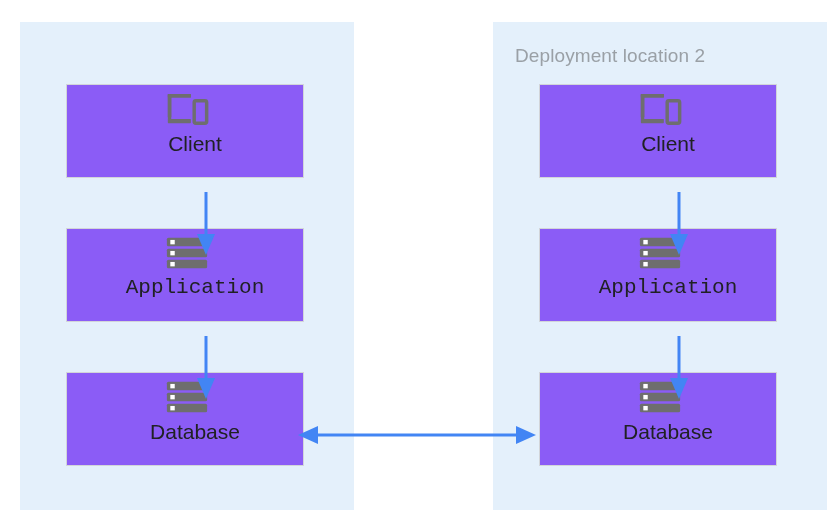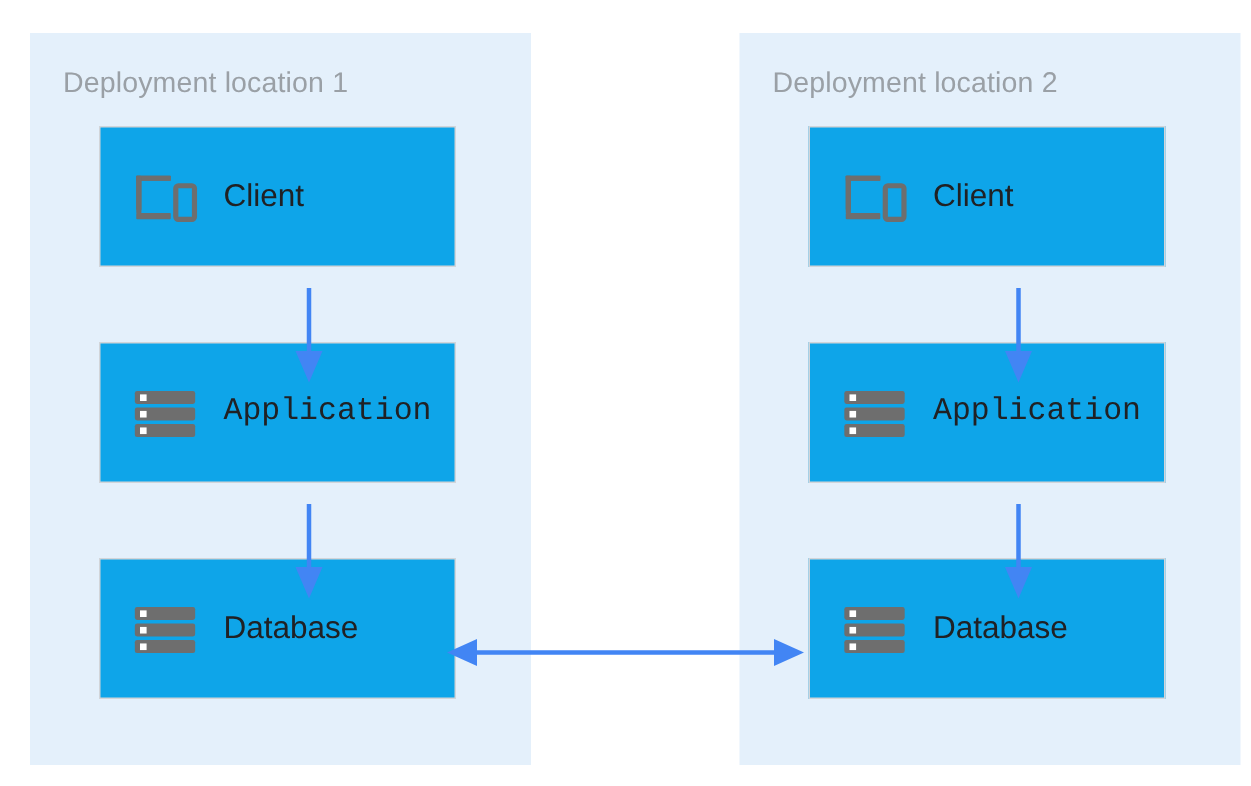--- a/index.html
+++ b/index.html
@@ -40,25 +40,25 @@
     color: #9aa0a6;
     letter-spacing: 0.1px;
     white-space: nowrap;
   }
 
   
   .node {
     position: absolute;
     width: 238px;
     height: 94px;
-    background: #0ea5e9;
+    background: #8b5cf6;
     border: 1px solid #d2d5d9;
     box-sizing: border-box;
     display: flex;
-    flex-direction: row;
+    flex-direction: column;
     align-items: center;
     padding-left: 20px;
   }
   .node.client      { top: 62px; }
   .node.application { top: 206px; font-family: Liberation Mono, monospace; }
   .node.database    { top: 350px; padding-left: 20px; }
   .node { left: 46px; }
 
   .node-icon {
     width: 46px;
@@ -94,21 +94,20 @@
     width: 242px;
     height: 34px;
   }
 </style>
 </head>
 <body>
 
 <div id="diagram">
 
   <div class="zone left">
-    <div class="zone-title">Deployment location 1</div>
 
     <div class="node client">
       <span class="node-icon">
         <svg viewBox="0 0 48 48" width="46" height="46" aria-hidden="true">
           <path d="M4 9.5h24v3.6H7.6v20.2H4V9.5z" fill="#6e6e6e"></path>
           <rect x="4" y="35.4" width="24" height="4.4" rx="0.6" fill="#6e6e6e"></rect>
           <rect x="4" y="9.5" width="24" height="3.6" rx="0.6" fill="#6e6e6e"></rect>
           <rect x="4" y="9.5" width="3.6" height="26" rx="0.6" fill="#6e6e6e"></rect>
           <rect x="31.5" y="16.5" width="13" height="23.4" rx="1.8" fill="none" stroke="#6e6e6e" stroke-width="3.6"></rect>
         </svg>

